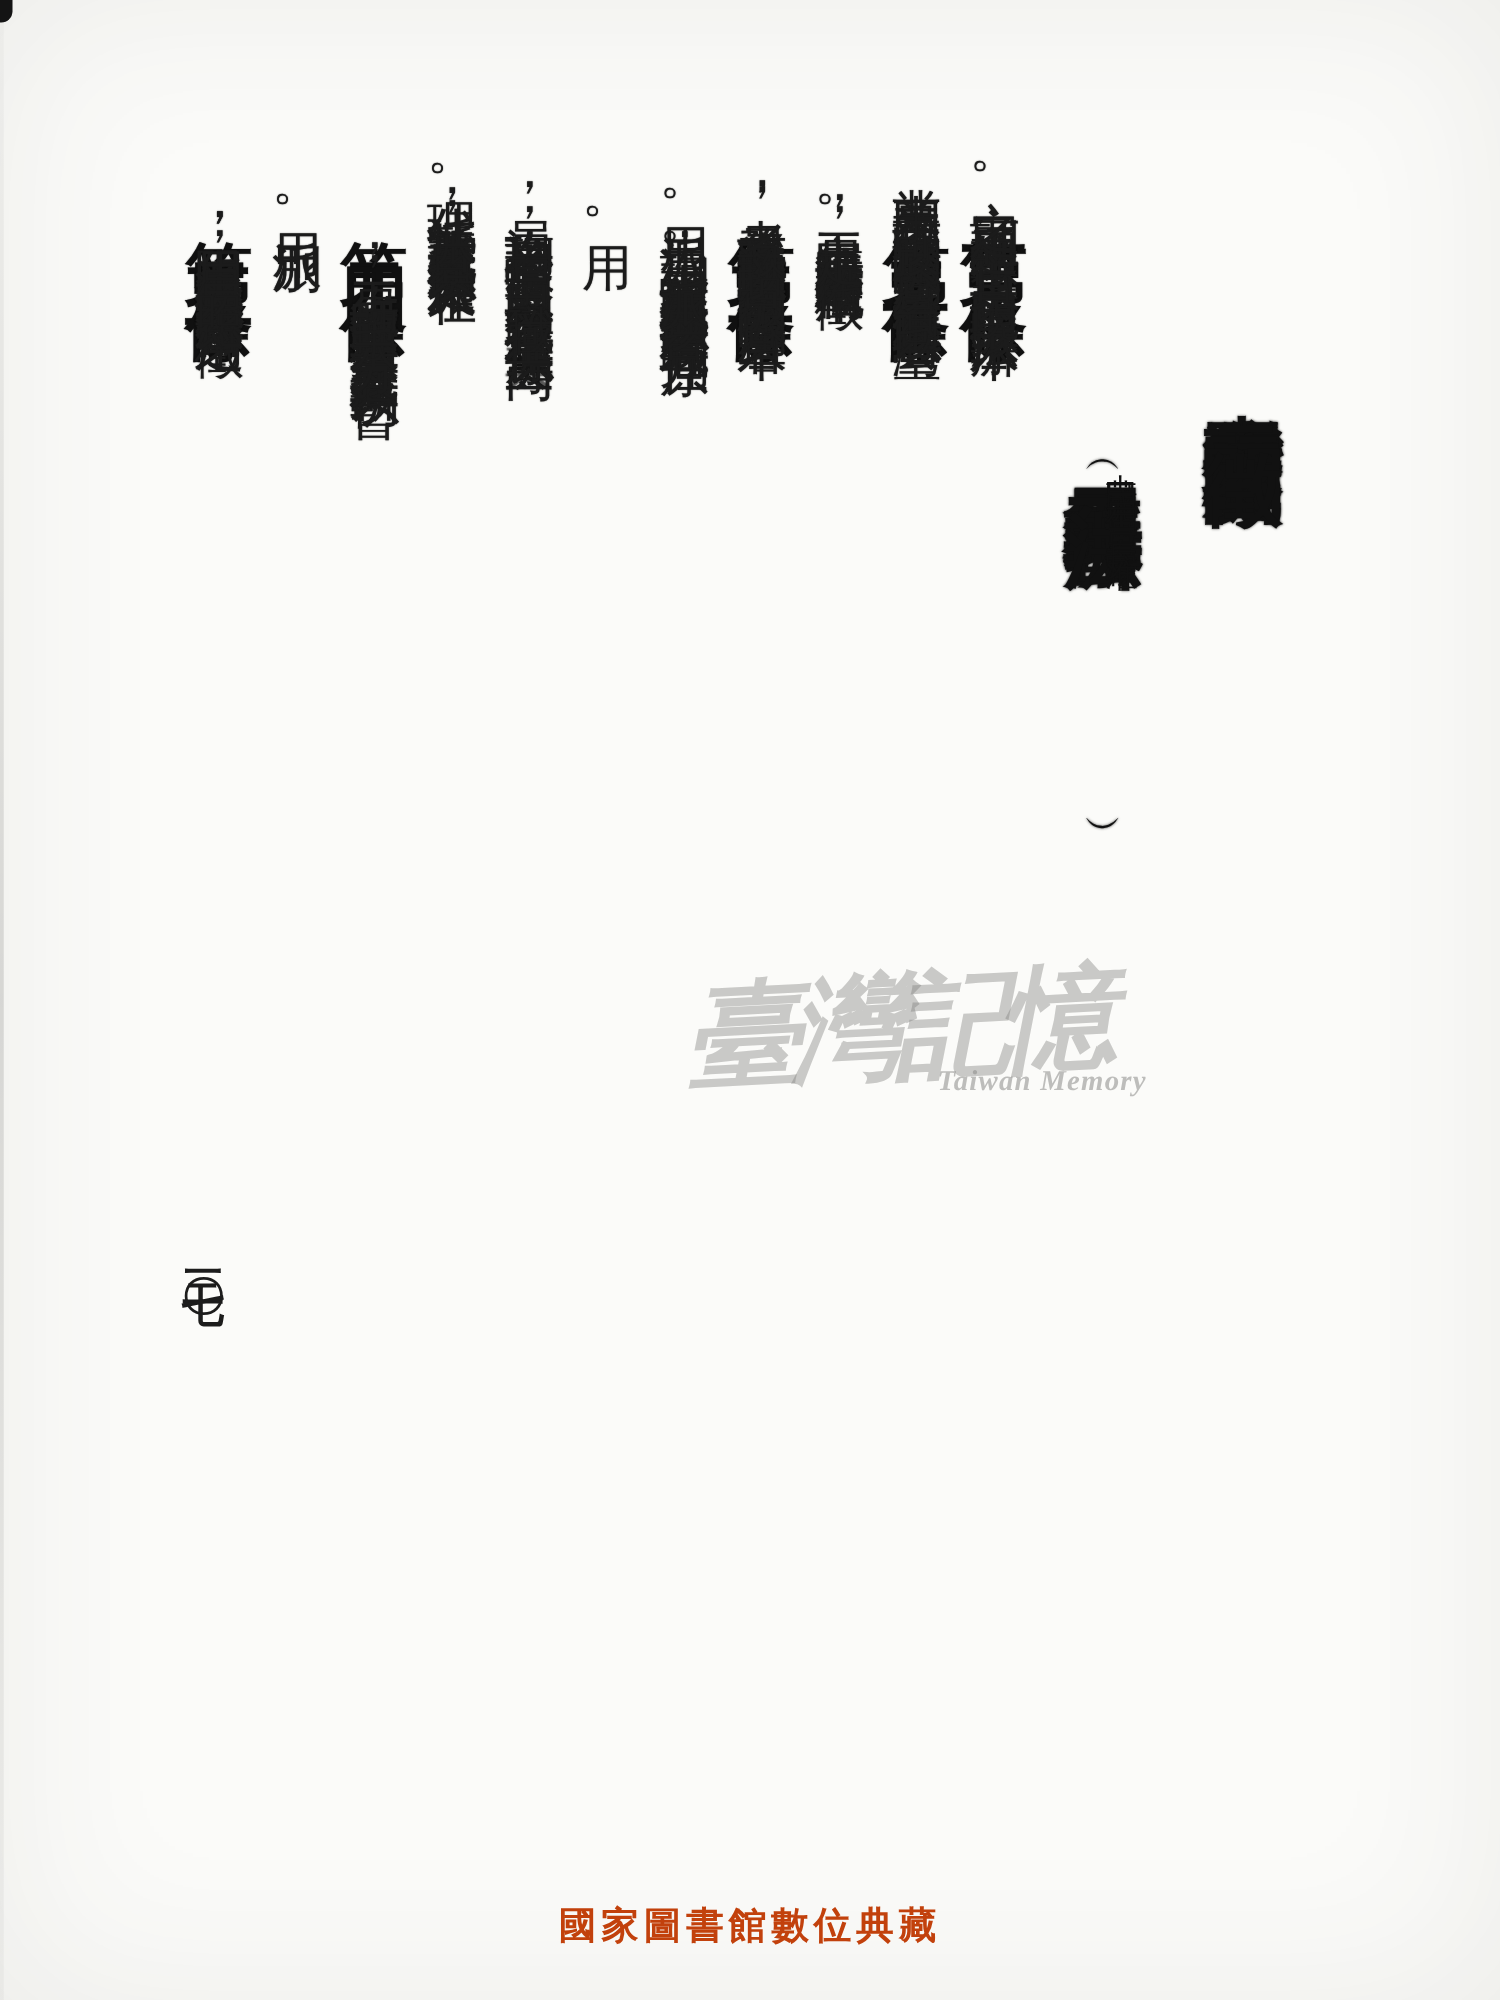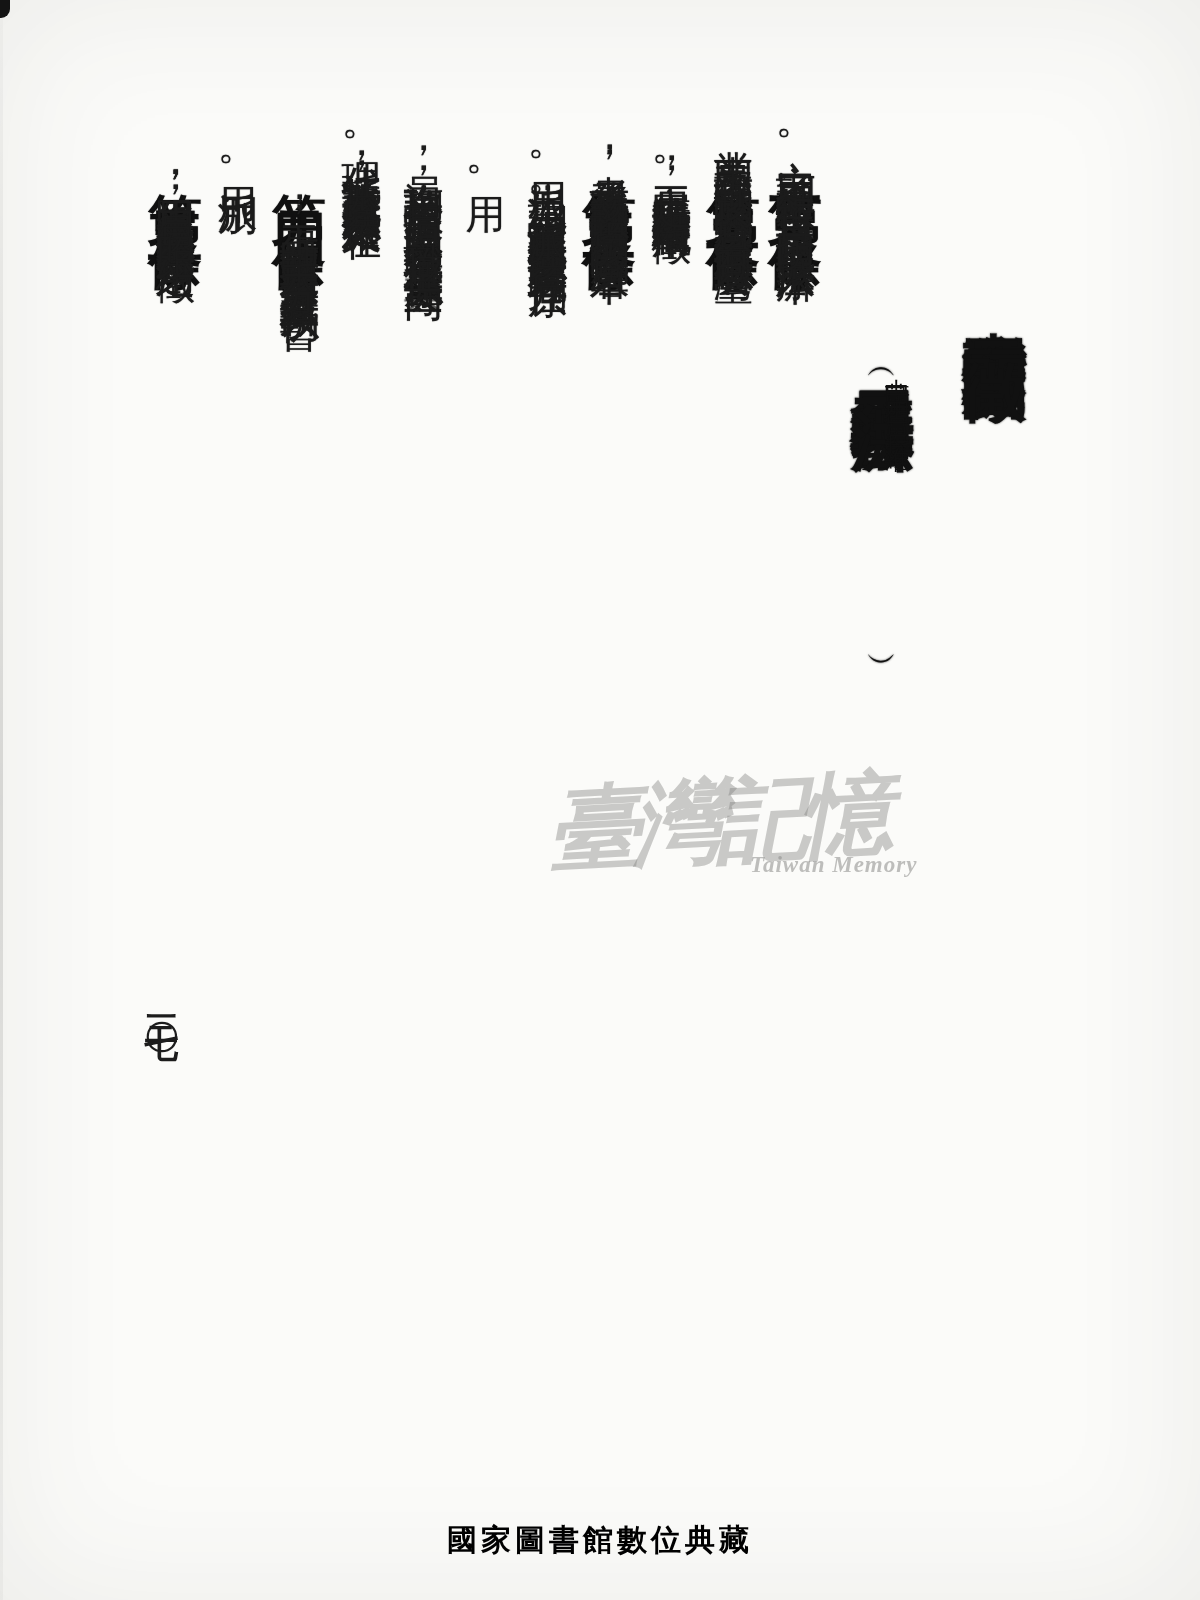--- a/index.html
+++ b/index.html
@@ -100,21 +100,21 @@
   
   .footer {
     position: absolute;
     left: 0;
     top: 1520px;
     width: 100%;
     text-align: center;
     font-size: 30px;
     font-weight: bold;
     letter-spacing: 4px;
-    color: #000000;
+    color: #c2410c;
     z-index: 2;
   }
 
   
   .watermark { position: absolute; inset: 0; z-index: 1; pointer-events: none; }
   .wm-cjk {
     position: absolute;
     left: 548px;
     top: 760px;
     font-size: 92px;

